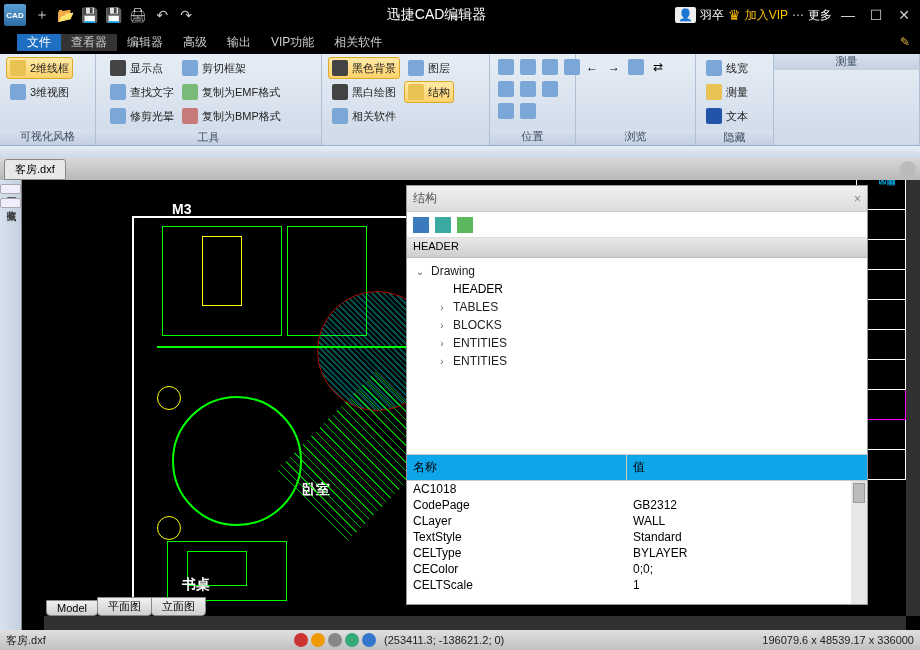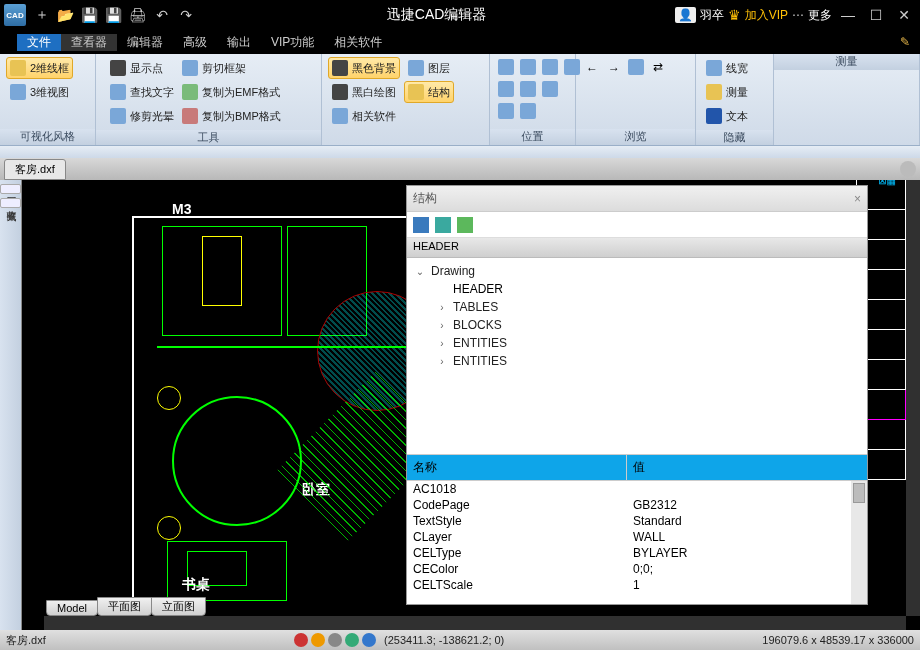--- a/index.html
+++ b/index.html
@@ -387,26 +387,26 @@
         </div>
         <div class="grid-body" id="grid-body">
           <div class="grid-row">
               <div>AC1018</div>
             </div>
             <div class="grid-row">
               <div>CodePage</div>
               <div>GB2312</div>
             </div>
             <div class="grid-row">
+              <div>CLayer</div>
+              <div>WALL</div>
+            </div>
+            <div class="grid-row">
               <div>TextStyle</div>
               <div>Standard</div>
-            </div>
-            <div class="grid-row">
-              <div>CLayer</div>
-              <div>WALL</div>
             </div>
             <div class="grid-row">
               <div>CELType</div>
               <div>BYLAYER</div>
             </div>
             <div class="grid-row">
               <div>CEColor</div>
               <div>0;0;</div>
             </div>
             <div class="grid-row">

